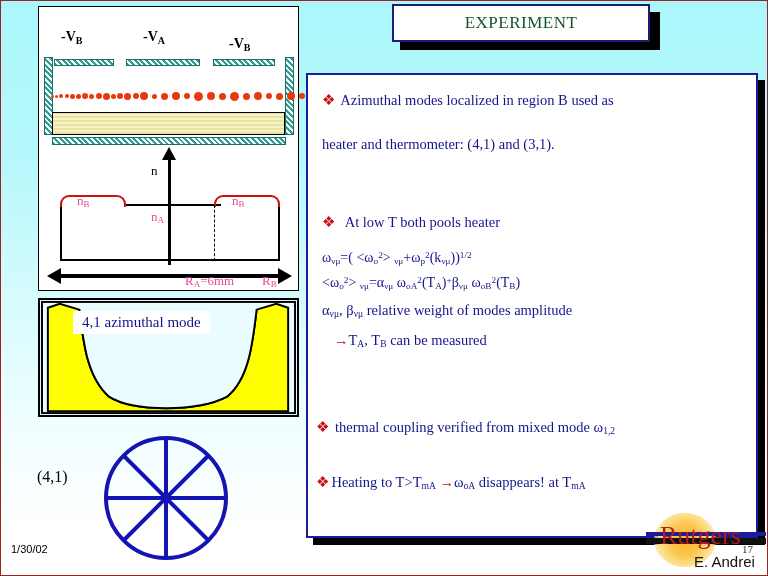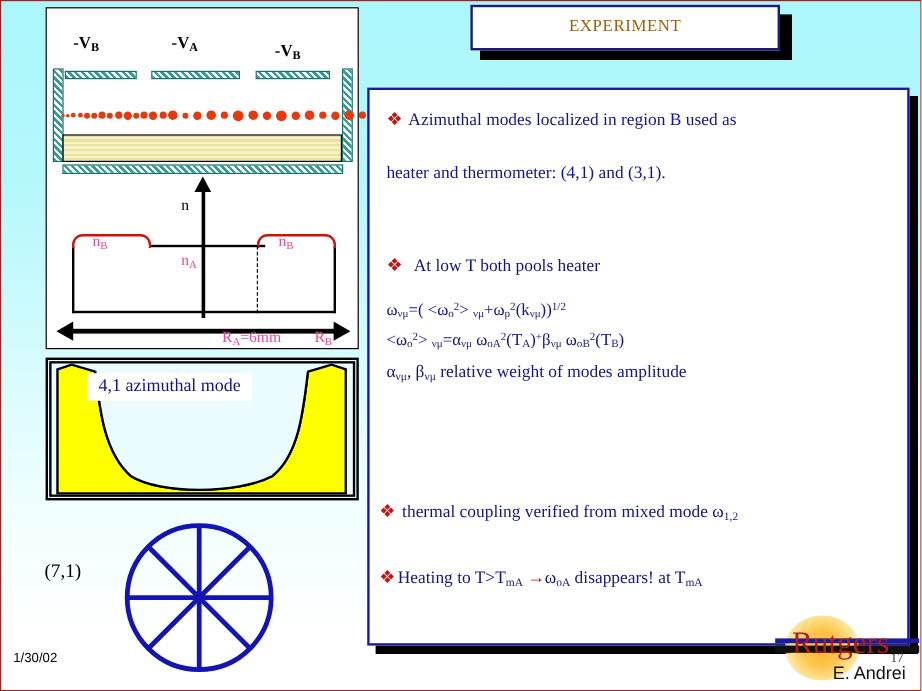--- a/index.html
+++ b/index.html
@@ -21,21 +21,21 @@
     position:absolute;left:399px;top:11px;width:260px;height:38px;
     background:#000000;
   }
   #title-box{
     position:absolute;left:391px;top:3px;width:258px;height:38px;
     background:#ffffff;border:2px solid #1b1b7a;
     box-sizing:border-box;
     display:flex;align-items:center;justify-content:center;
   }
   #title-box .t{
-    font-size:14px;color:#a16207;letter-spacing:.5px;
+    font-size:17px;color:#14532d;letter-spacing:.5px;
   }
 
   
   #diagram-box{
     position:absolute;left:37px;top:5px;width:261px;height:285px;
     background:#ffffff;border:1px solid #000000;box-sizing:border-box;
   }
   .vlabel{position:absolute;font-size:14px;color:#000;font-weight:bold;}
   .vlabel sub{font-size:10px;}
   .sidebar-wall{
@@ -261,21 +261,21 @@
 
   <div id="mode-img">
     <svg class="shape" viewBox="0 0 261 119" preserveAspectRatio="none">
       <path d="M8,8 L20,4 L40,10 C44,45 48,80 70,100 C95,116 160,116 190,100 C212,82 216,45 220,10 L240,4 L252,8 L252,115 L8,115 Z" fill="#ffff00" stroke="#000000" stroke-width="2"></path>
       <path d="M40,10 C44,45 48,80 70,100 C95,116 160,116 190,100 C212,82 216,45 220,10" fill="#eafcff" stroke="#000000" stroke-width="2"></path>
       <rect x="2" y="2" width="257" height="115" fill="none" stroke="#000000" stroke-width="2"></rect>
     </svg>
   </div>
   <div id="mode-cap">4,1 azimuthal mode</div>
 
-  <div id="circle-label">(7,1)</div>
+  <div id="circle-label">(4,1)</div>
   <div id="circle-wrap">
     <svg viewBox="0 0 144 130" width="144" height="130">
       <circle cx="72" cy="65" r="60" fill="none" stroke="#1414b4" stroke-width="4"></circle>
       <line x1="72" y1="5" x2="72" y2="125" stroke="#1414b4" stroke-width="4"></line>
       <line x1="12" y1="65" x2="132" y2="65" stroke="#1414b4" stroke-width="4"></line>
       <line x1="29" y1="22" x2="115" y2="108" stroke="#1414b4" stroke-width="4"></line>
       <line x1="115" y1="22" x2="29" y2="108" stroke="#1414b4" stroke-width="4"></line>
     </svg>
   </div>
 
@@ -301,20 +301,23 @@
     </div>
 
     <div class="l5 eq">
       <span>&lt;</span><span>ω</span><sub>o</sub><sup>2</sup><span>&gt; </span><sub>νμ</sub><span>=</span><span>α</span><sub>νμ</sub>&nbsp;<span>ω</span><sub>oA</sub><sup>2</sup><span>(T</span><sub>A</sub><span>)</span><sup>+</sup><span>β</span><sub>νμ</sub>&nbsp;<span>ω</span><sub>oB</sub><sup>2</sup><span>(T</span><sub>B</sub><span>)</span>
     </div>
 
     <div class="l6 line">
       <span>α</span><sub>νμ</sub><span>, </span><span>β</span><sub>νμ</sub><span> relative weight of modes amplitude</span>
     </div>
 
+    <div class="l7 line">
+      <span class="arrow">→</span><span>T</span><sub>A</sub><span>, </span><span>T</span><sub>B</sub><span> can be measured</span>
+    </div>
 
     <div class="l8 line">
       <span class="bullet">❖</span>
       <span>thermal coupling verified from mixed mode </span><span>ω</span><sub>1,2</sub>
     </div>
 
     <div class="l9 line">
       <span class="bullet">❖</span><span>Heating to T&gt;T</span><sub>mA</sub>
       <span class="arrow">→</span><span>ω</span><sub>oA</sub><span> disappears! at T</span><sub>mA</sub>
     </div>

